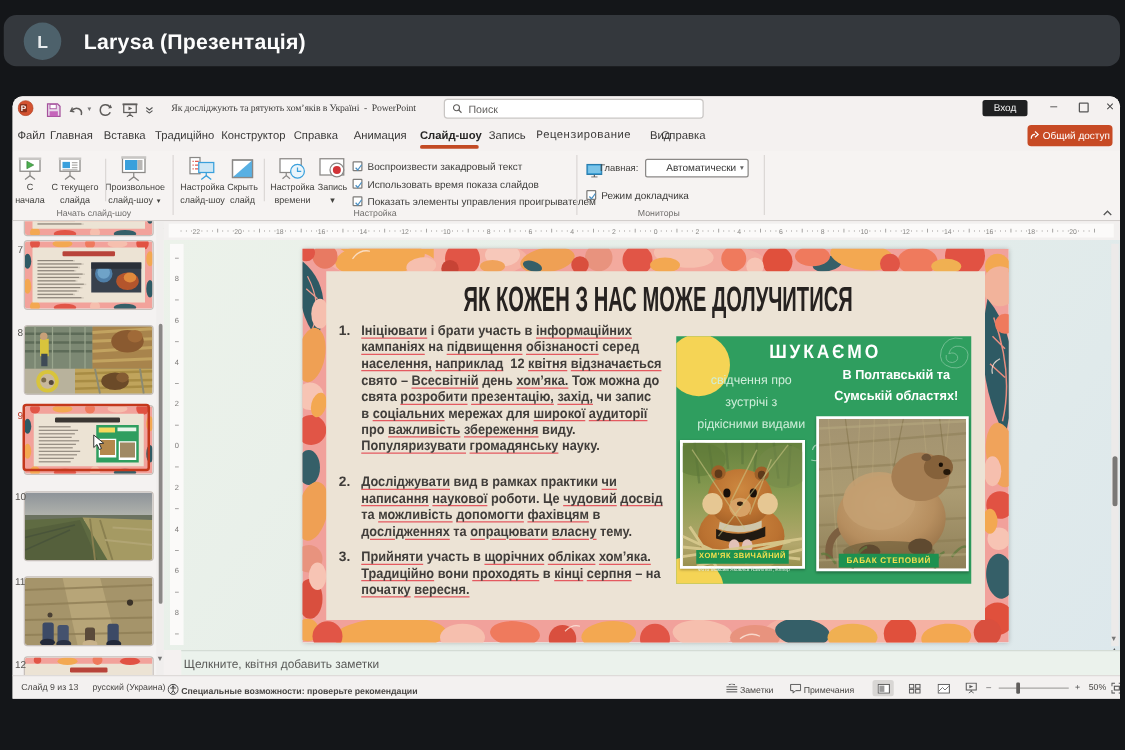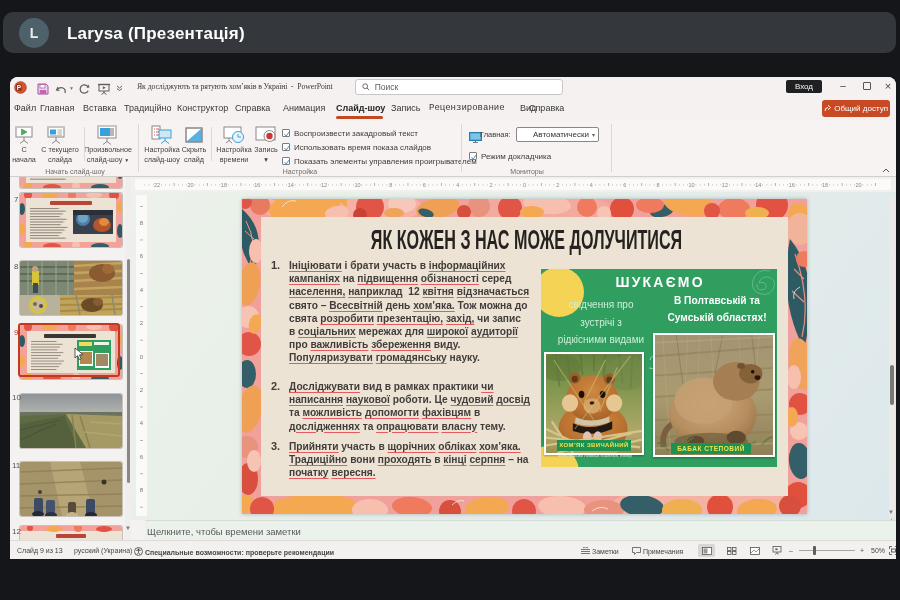--- a/index.html
+++ b/index.html
@@ -799,21 +799,21 @@
         </div>
         <div class="abs" style="left:130px;top:174px;width:80px;height:11px;background:#1d9150;color:#f5e04e;font-size:6.5px;font-weight:bold;text-align:center;line-height:11px;letter-spacing:0.5px;">БАБАК СТЕПОВИЙ</div>
       </div>
     </div>
     <div class="abs" style="left:879px;top:118px;width:6px;height:322px;background:#eceae9;"></div>
     <div class="abs" style="left:880px;top:288px;width:4px;height:40px;background:#7a7876;border-radius:2px;"></div>
     <div class="abs" style="left:878px;top:432px;font-size:6px;color:#777;">▼</div>
     <div class="abs" style="left:878px;top:440px;font-size:7px;color:#555;">▲</div>
     <div class="abs" style="left:878px;top:448px;font-size:7px;color:#555;">▼</div>
     <div id="notesbar">
-      <div class="abs" style="left:2px;top:5px;font-size:9.5px;color:#5a5a58;">Щелкните, чтобы времени заметки</div>
+      <div class="abs" style="left:2px;top:5px;font-size:9.5px;color:#5a5a58;">Щелкните, квітня добавить заметки</div>
     </div>
     <div id="statusbar">
       <div class="st" style="left:7px;">Слайд 9 из 13</div>
       <div class="st" style="left:64px;">русский (Украина)</div>
       <div class="st" style="left:124px;font-weight:bold;"><svg width="9" height="9" viewBox="0 0 9 9" style="vertical-align:-1px;">
           <circle cx="4.5" cy="4.5" r="4" fill="none" stroke="#444" stroke-width="0.8"></circle>
           <circle cx="4.5" cy="2.3" r="0.9" fill="#444"></circle>
           <path d="M2.2,3.4 L6.8,3.4 M4.5,3.4 L4.5,5.5 M4.5,5.5 L3,7.5 M4.5,5.5 L6,7.5" stroke="#444" stroke-width="0.8" fill="none"></path>
         </svg> Специальные возможности: проверьте рекомендации</div>
       <div class="st" style="left:571px;"><svg width="9" height="8" viewBox="0 0 9 8" style="vertical-align:-1px;">

